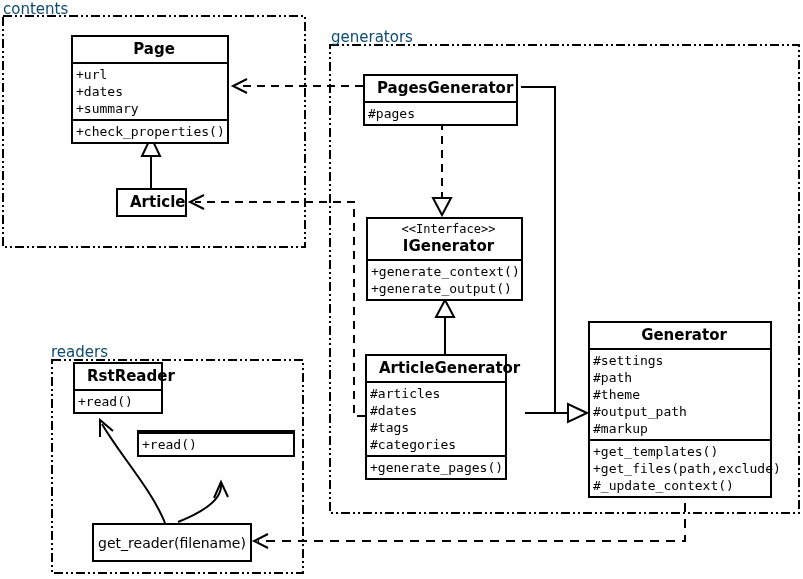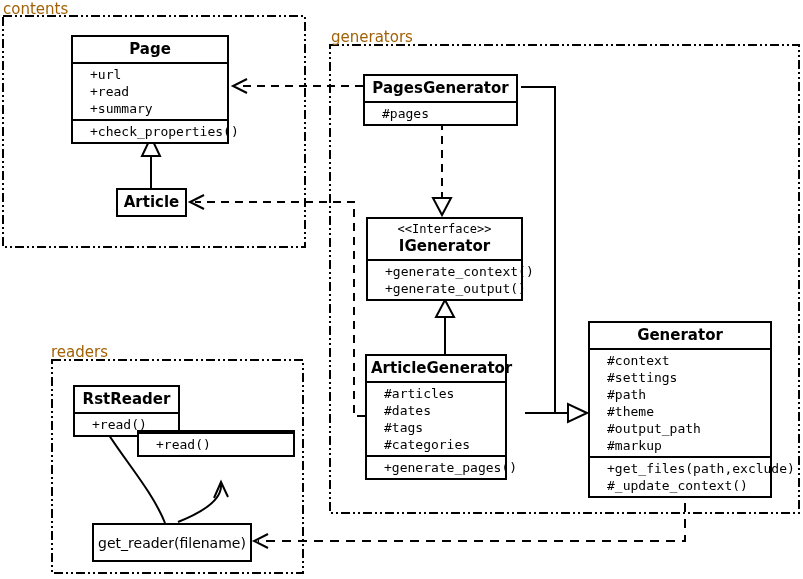--- a/index.html
+++ b/index.html
@@ -7,51 +7,51 @@
     position:relative;
     width:803px;height:579px;
     background:#ffffff;
     font-family:"DejaVu Sans",sans-serif;
     overflow:hidden;
   }
   .layer{position:absolute;left:0;top:0;}
   .pkg-label{
     position:absolute;
     font:15px "DejaVu Sans",sans-serif;
-    color:#a16207;
+    color:#0c4a6e;
     line-height:16px;
   }
   .cls{
     position:absolute;
     background:#fff;
     border:2px solid #000;
     box-sizing:border-box;
   }
   .cls-title{
     font:bold 15px "DejaVu Sans",sans-serif;
     text-align:center;
-    padding:3px 4px 4px 4px;
+    padding:3px 4px 4px 12px;
     line-height:18px;
     white-space:nowrap;
   }
   .stereo{
     font:12px "DejaVu Sans Mono",monospace;
     font-weight:normal;
     text-align:center;
     line-height:15px;
     white-space:nowrap;
   }
   .cls-sec{
     border-top:2px solid #000;
     padding:2px 0 2px 0;
   }
   .m{
     font:13px "DejaVu Sans Mono",monospace;
     line-height:17px;
-    padding:0 17px;
+    padding:0 3px;
     white-space:pre;
   }
   .plain-box{
     position:absolute;
     background:#fff;
     border:2px solid #000;
     box-sizing:border-box;
     display:flex;
     align-items:center;
     justify-content:center;
@@ -100,21 +100,21 @@
   </svg>
 
   <div class="pkg-label" style="left:3px;top:1px">contents</div>
   <div class="pkg-label" style="left:331px;top:29px">generators</div>
   <div class="pkg-label" style="left:51px;top:344px">readers</div>
 
   <div class="cls" style="left:71px;top:35px;width:158px">
     <div class="cls-title">Page</div>
     <div class="cls-sec">
       <div class="m">+url</div>
-      <div class="m">+read</div>
+      <div class="m">+dates</div>
       <div class="m">+summary</div>
     </div>
     <div class="cls-sec">
       <div class="m">+check_properties()</div>
     </div>
   </div>
 
   <div class="cls" style="left:116px;top:188px;width:71px">
     <div class="cls-title">Article</div>
   </div>
@@ -146,34 +146,34 @@
       <div class="m">#categories</div>
     </div>
     <div class="cls-sec">
       <div class="m">+generate_pages()</div>
     </div>
   </div>
 
   <div class="cls" style="left:588px;top:321px;width:184px">
     <div class="cls-title">Generator</div>
     <div class="cls-sec">
-      <div class="m">#context</div>
       <div class="m">#settings</div>
       <div class="m">#path</div>
       <div class="m">#theme</div>
       <div class="m">#output_path</div>
       <div class="m">#markup</div>
     </div>
     <div class="cls-sec">
+      <div class="m">+get_templates()</div>
       <div class="m">+get_files(path,exclude)</div>
       <div class="m">#_update_context()</div>
     </div>
   </div>
 
-  <div class="cls" style="left:73px;top:385px;width:107px">
+  <div class="cls" style="left:73px;top:362px;width:90px">
     <div class="cls-title">RstReader</div>
     <div class="cls-sec">
       <div class="m">+read()</div>
     </div>
   </div>
 
   <div class="cls" style="left:137px;top:430px;width:158px">
     <div class="cls-sec">
       <div class="m">+read()</div>
     </div>

